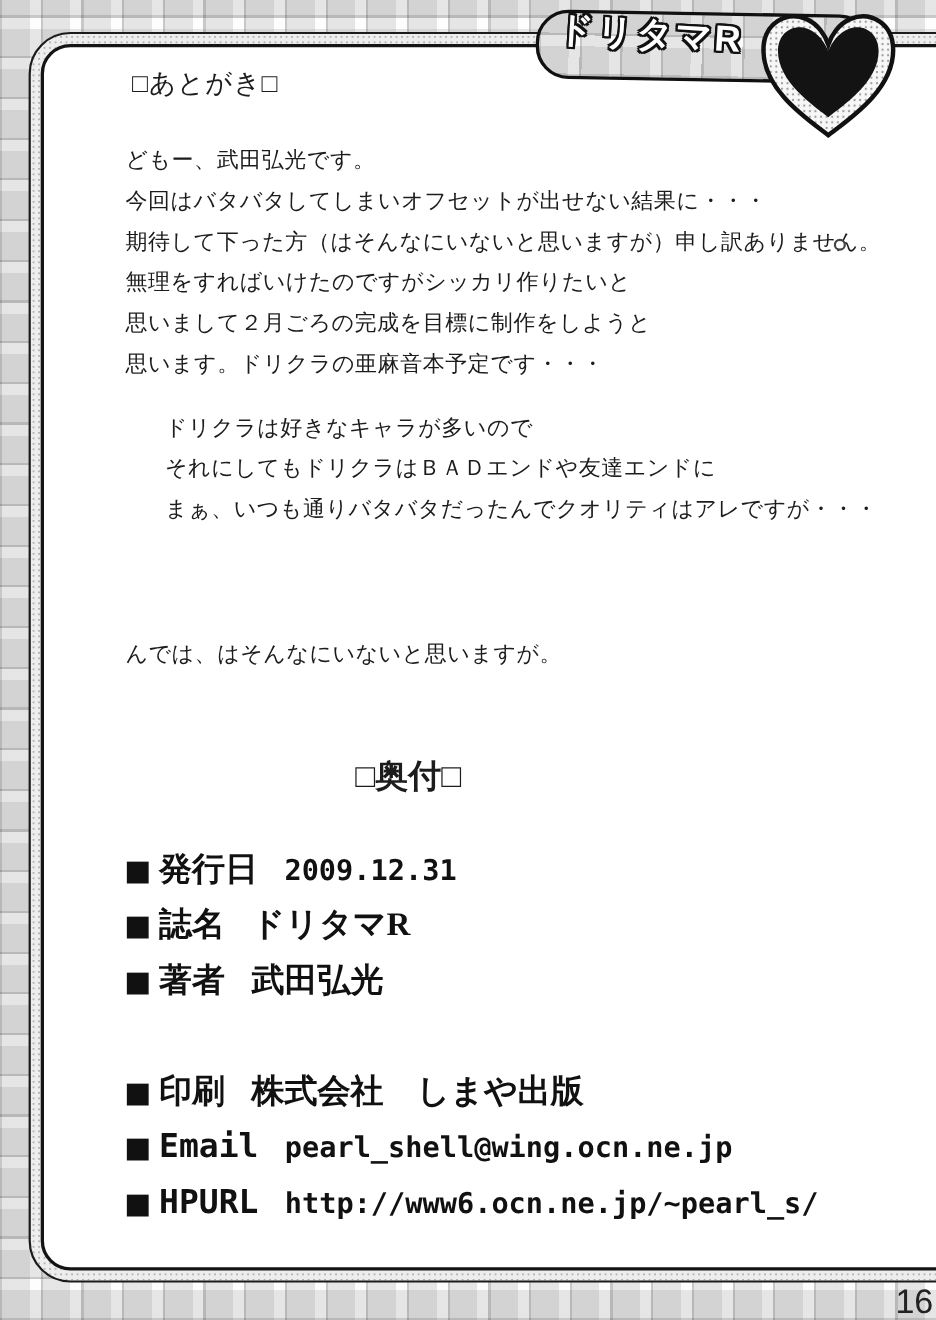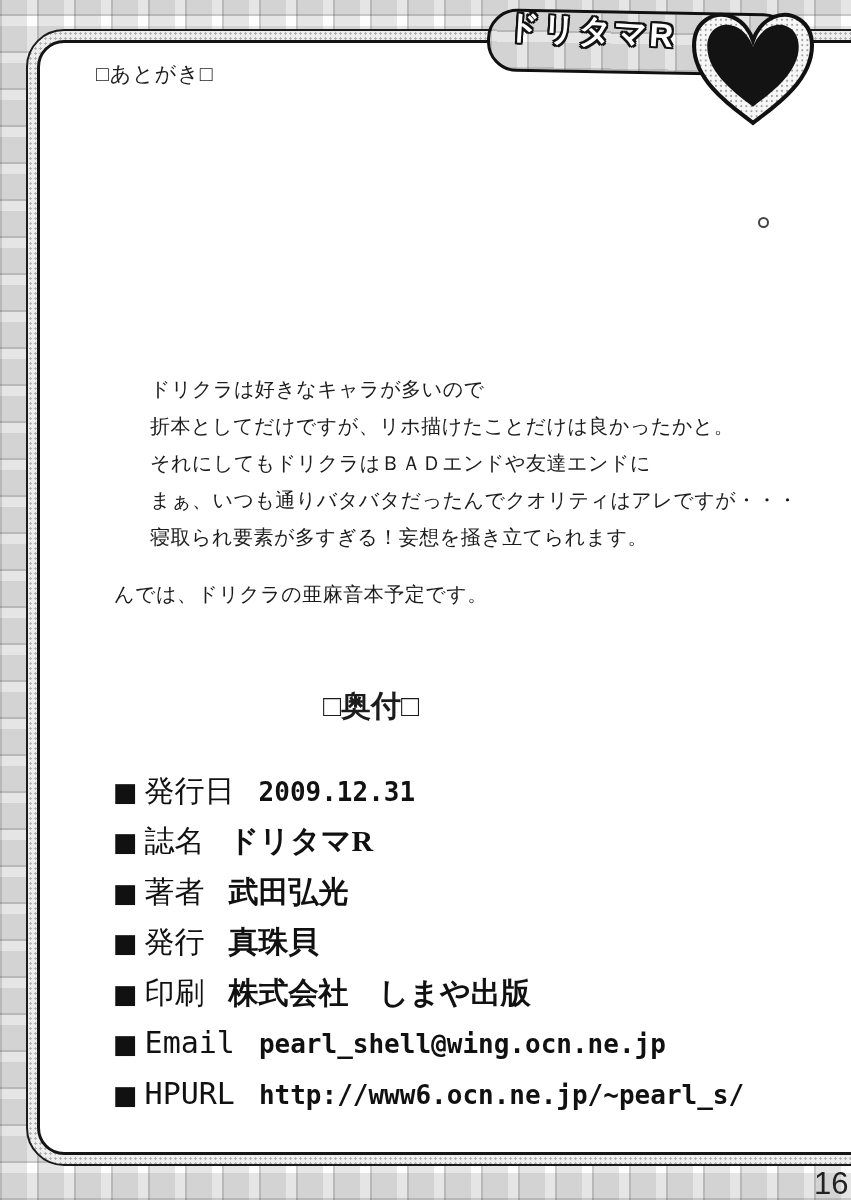--- a/index.html
+++ b/index.html
@@ -45,32 +45,32 @@
     font-weight:bold;font-size:33px;letter-spacing:2px;
     color:#ffffff;transform:rotate(3.5deg);transform-origin:left top;
     text-shadow:-2px -2px 0 #111,2px -2px 0 #111,-2px 2px 0 #111,2px 2px 0 #111,
                 -2px 0 0 #111,2px 0 0 #111,0 -2px 0 #111,0 2px 0 #111;
     white-space:nowrap;
   }
   .heart-wrap{position:absolute;left:687px;top:7px;width:132px;height:122px;z-index:6;}
 
   
   .txt{position:absolute;color:#1c1c1c;white-space:nowrap;z-index:3;}
-  .h-afterword{left:96px;top:60px;font-size:21px;letter-spacing:1px;}
+  .h-afterword{left:120px;top:60px;font-size:24px;letter-spacing:1px;}
   .para{left:114px;font-size:20px;line-height:37px;letter-spacing:0.5px;}
   .p1{top:128px;}
   .p2{top:371px;margin-left:36px;}
   .closing{left:114px;top:581px;font-size:20px;letter-spacing:0.5px;}
 
   .h-okuzuke{left:323px;top:686px;font-size:30px;font-weight:bold;line-height:40px;}
 
   .colophon-row{position:absolute;left:113px;height:40px;line-height:40px;
                 color:#111;white-space:nowrap;z-index:3;}
   .bullet{font-size:26px;margin-right:7px;font-family:"DejaVu Sans",sans-serif;}
-  .clabel{font-size:30px;font-weight:normal;margin-right:24px;}
+  .clabel{font-size:30px;font-weight:bold;margin-right:24px;}
   .clabel.latin{font-family:"DejaVu Sans Mono","Liberation Mono",monospace;font-size:30px;}
   .cvalue{font-size:30px;font-weight:bold;}
   .cvalue.mono{font-family:"DejaVu Sans Mono","Liberation Mono",monospace;font-size:26px;font-weight:bold;letter-spacing:0px;}
 
   .pagenum{position:absolute;left:814px;top:1166px;font-size:31px;color:#222;
            font-family:"Liberation Sans","DejaVu Sans",sans-serif;z-index:2;}
 
   .speck{position:absolute;left:758px;top:217px;width:7px;height:7px;border:2px solid #444;
          border-radius:50%;background:#fff;z-index:3;}
 </style>
@@ -93,46 +93,49 @@
           <circle cx="2.5" cy="2.5" r="1" fill="#9a9a9a"></circle>
         </pattern>
       </defs>
       <path d="M64,114 C46,100 6,74 6,38 C6,13 27,3 44,10 C55,14.5 61.5,25 64,33 C66.5,25 73,14.5 84,10 C101,3 122,13 122,38 C122,74 82,100 64,114 Z" fill="url(#hdots)" stroke="#111" stroke-width="4"></path>
       <path d="M64,98 C50,87 19,66 19,39 C19,21 34,14 46,19 C55,22.5 61,31 64,39 C67,31 73,22.5 82,19 C94,14 109,21 109,39 C109,66 78,87 64,98 Z" fill="#131313"></path>
     </svg>
   </div>
 
   <div class="txt h-afterword">□あとがき□</div>
 
+  <div class="txt para p1">
+    <div>どもー、武田弘光です。</div>
+    <div>今回はバタバタしてしまいオフセットが出せない結果に・・・</div>
+    <div>期待して下った方（はそんなにいないと思いますが）申し訳ありません。</div>
+    <div>無理をすればいけたのですがシッカリ作りたいと</div>
+    <div>思いまして２月ごろの完成を目標に制作をしようと</div>
+    <div>思います。ドリクラの亜麻音本予定です・・・</div>
+  </div>
 
   <div class="txt para p2">
     <div>ドリクラは好きなキャラが多いので</div>
-    <div>折本としてだけですが、リホ描けたことだけは良かったかと。</div>
     <div>それにしてもドリクラはＢＡＤエンドや友達エンドに</div>
     <div>まぁ、いつも通りバタバタだったんでクオリティはアレですが・・・</div>
-    <div>寝取られ要素が多すぎる！妄想を掻き立てられます。</div>
   </div>
 
-  <div class="txt closing">んでは、ドリクラの亜麻音本予定です。</div>
+  <div class="txt closing">んでは、はそんなにいないと思いますが。</div>
 
   <div class="speck"></div>
 
   <div class="txt h-okuzuke">□奥付□</div>
 
   <div class="colophon-row" style="top:771px">
     <span class="bullet">■</span><span class="clabel">発行日</span><span class="cvalue mono">2009.12.31</span>
   </div>
   <div class="colophon-row" style="top:821px">
     <span class="bullet">■</span><span class="clabel">誌名</span><span class="cvalue">ドリタマR</span>
   </div>
   <div class="colophon-row" style="top:872px">
     <span class="bullet">■</span><span class="clabel">著者</span><span class="cvalue">武田弘光</span>
-  </div>
-  <div class="colophon-row" style="top:922px">
-    <span class="bullet">■</span><span class="clabel">発行</span><span class="cvalue">真珠貝</span>
   </div>
   <div class="colophon-row" style="top:973px">
     <span class="bullet">■</span><span class="clabel">印刷</span><span class="cvalue">株式会社　しまや出版</span>
   </div>
   <div class="colophon-row" style="top:1023px">
     <span class="bullet">■</span><span class="clabel latin">Email</span><span class="cvalue mono">pearl_shell@wing.ocn.ne.jp</span>
   </div>
   <div class="colophon-row" style="top:1074px">
     <span class="bullet">■</span><span class="clabel latin">HPURL</span><span class="cvalue mono">http://www6.ocn.ne.jp/~pearl_s/</span>
   </div>

